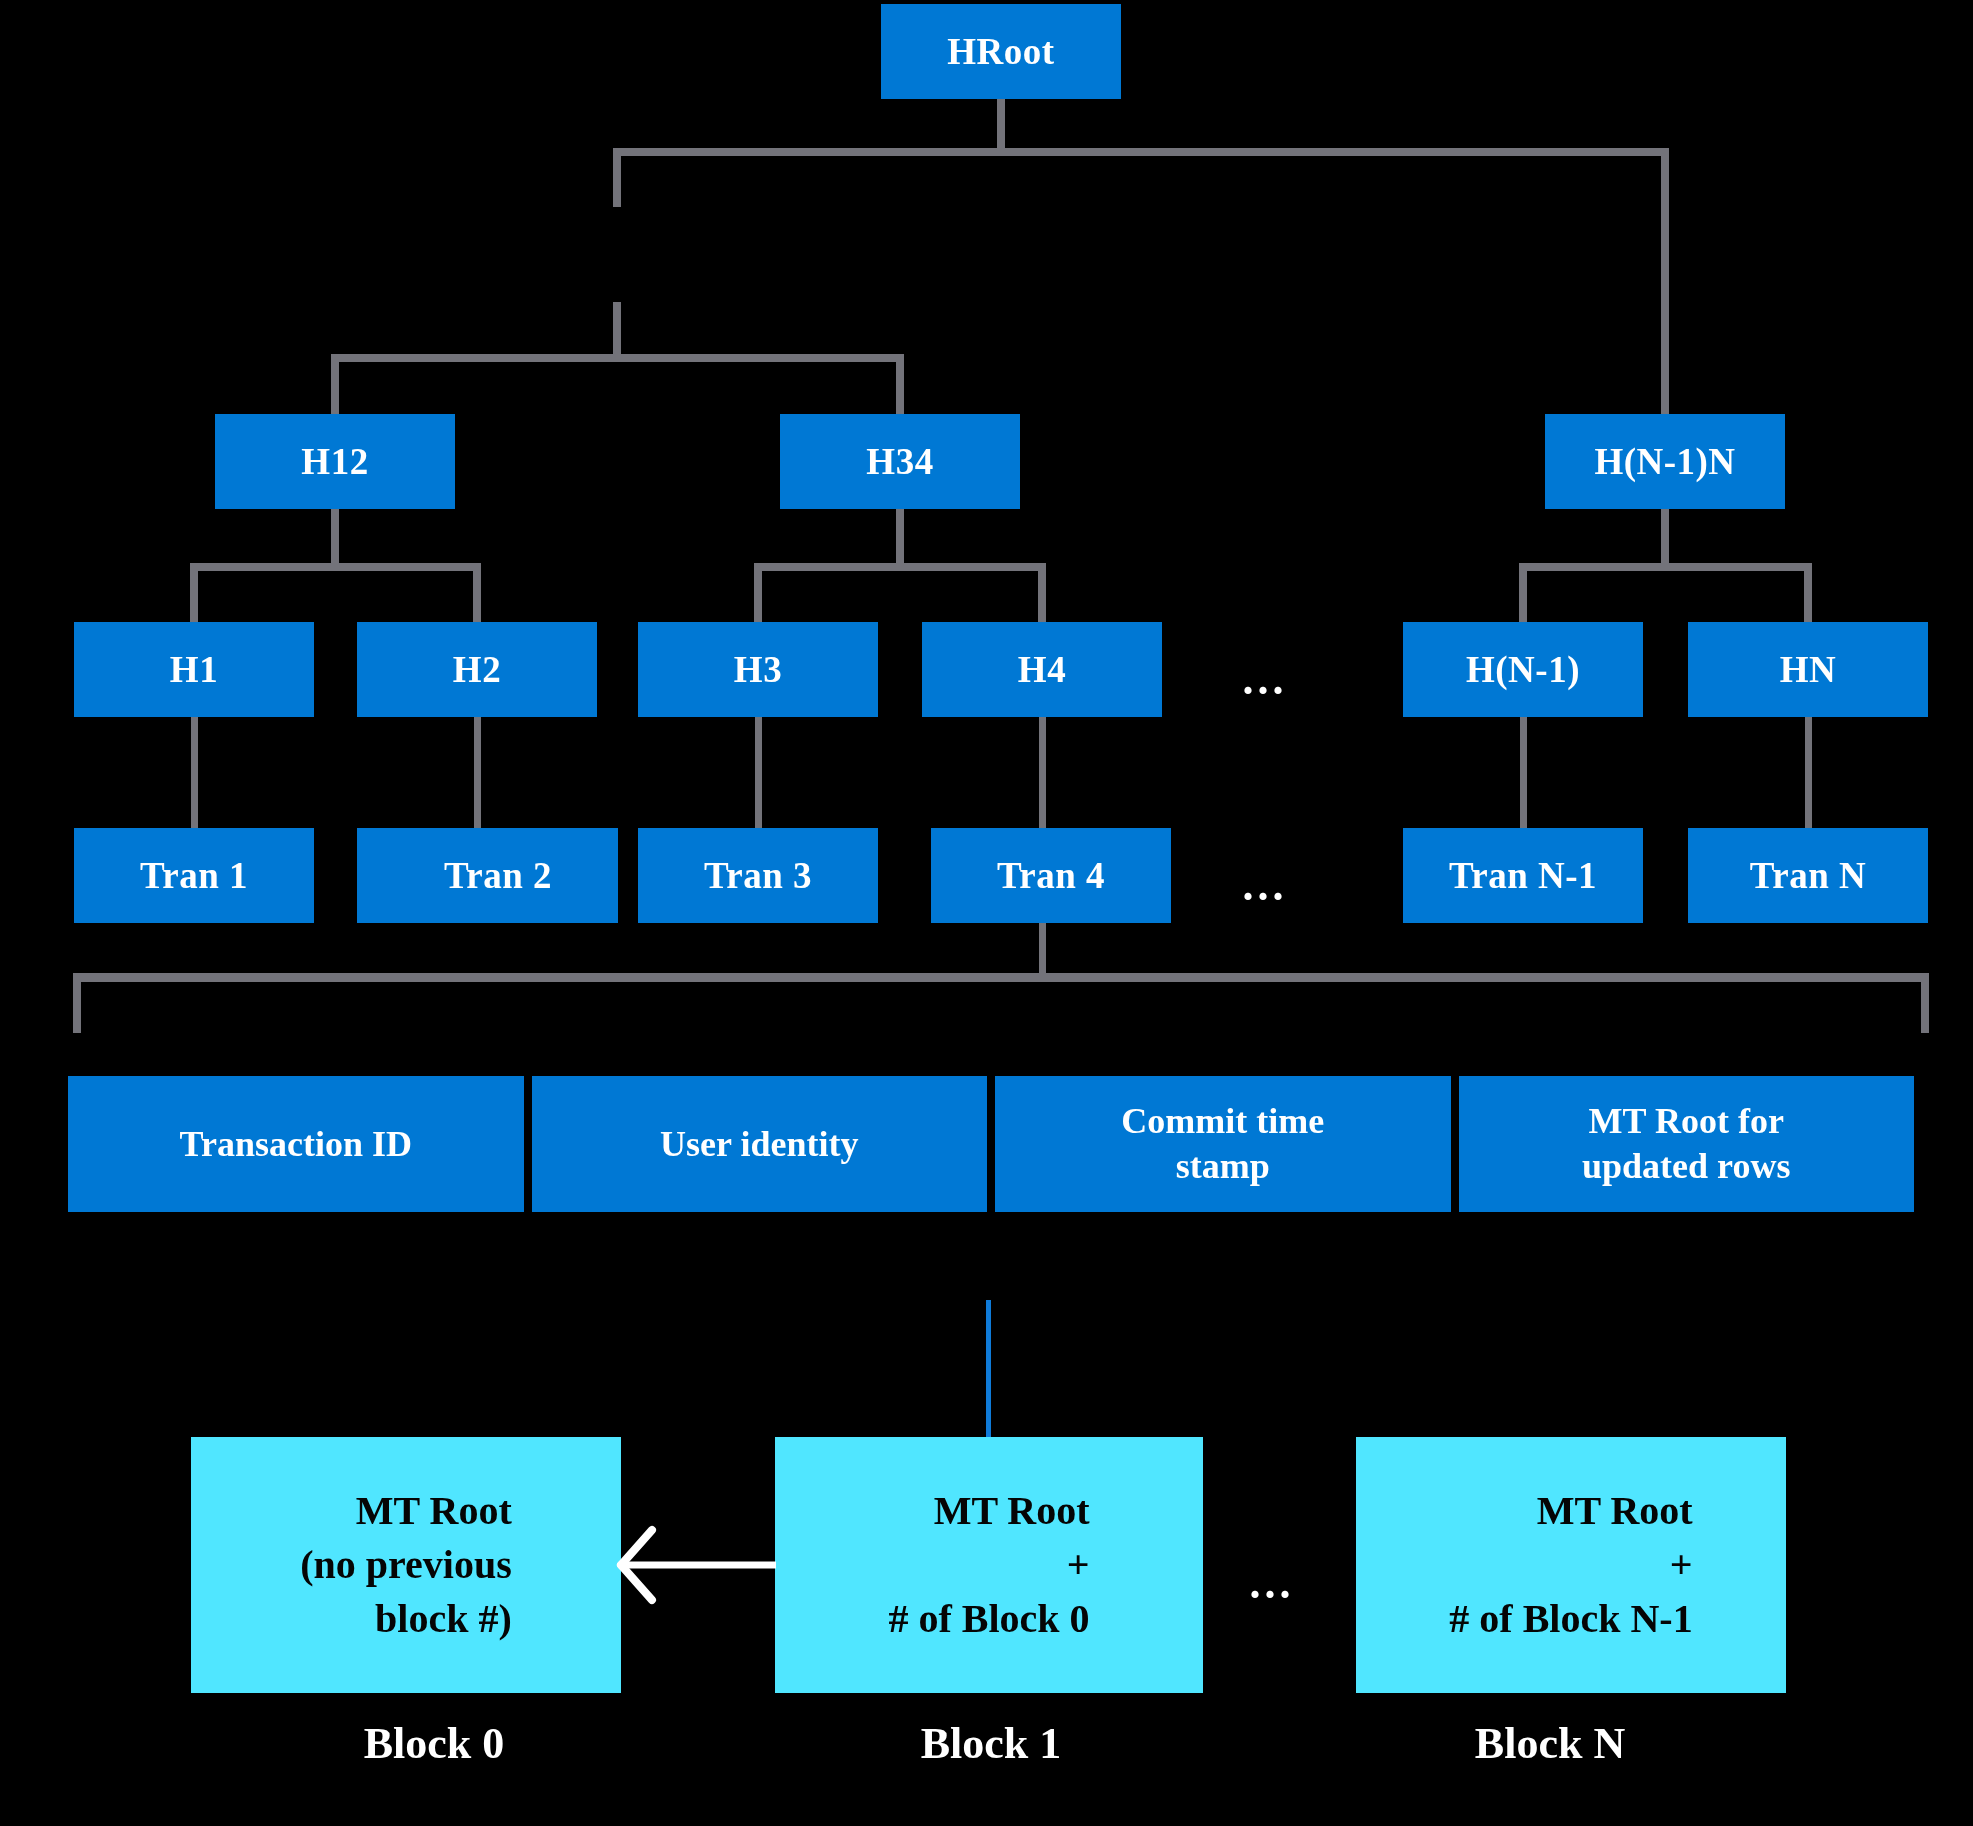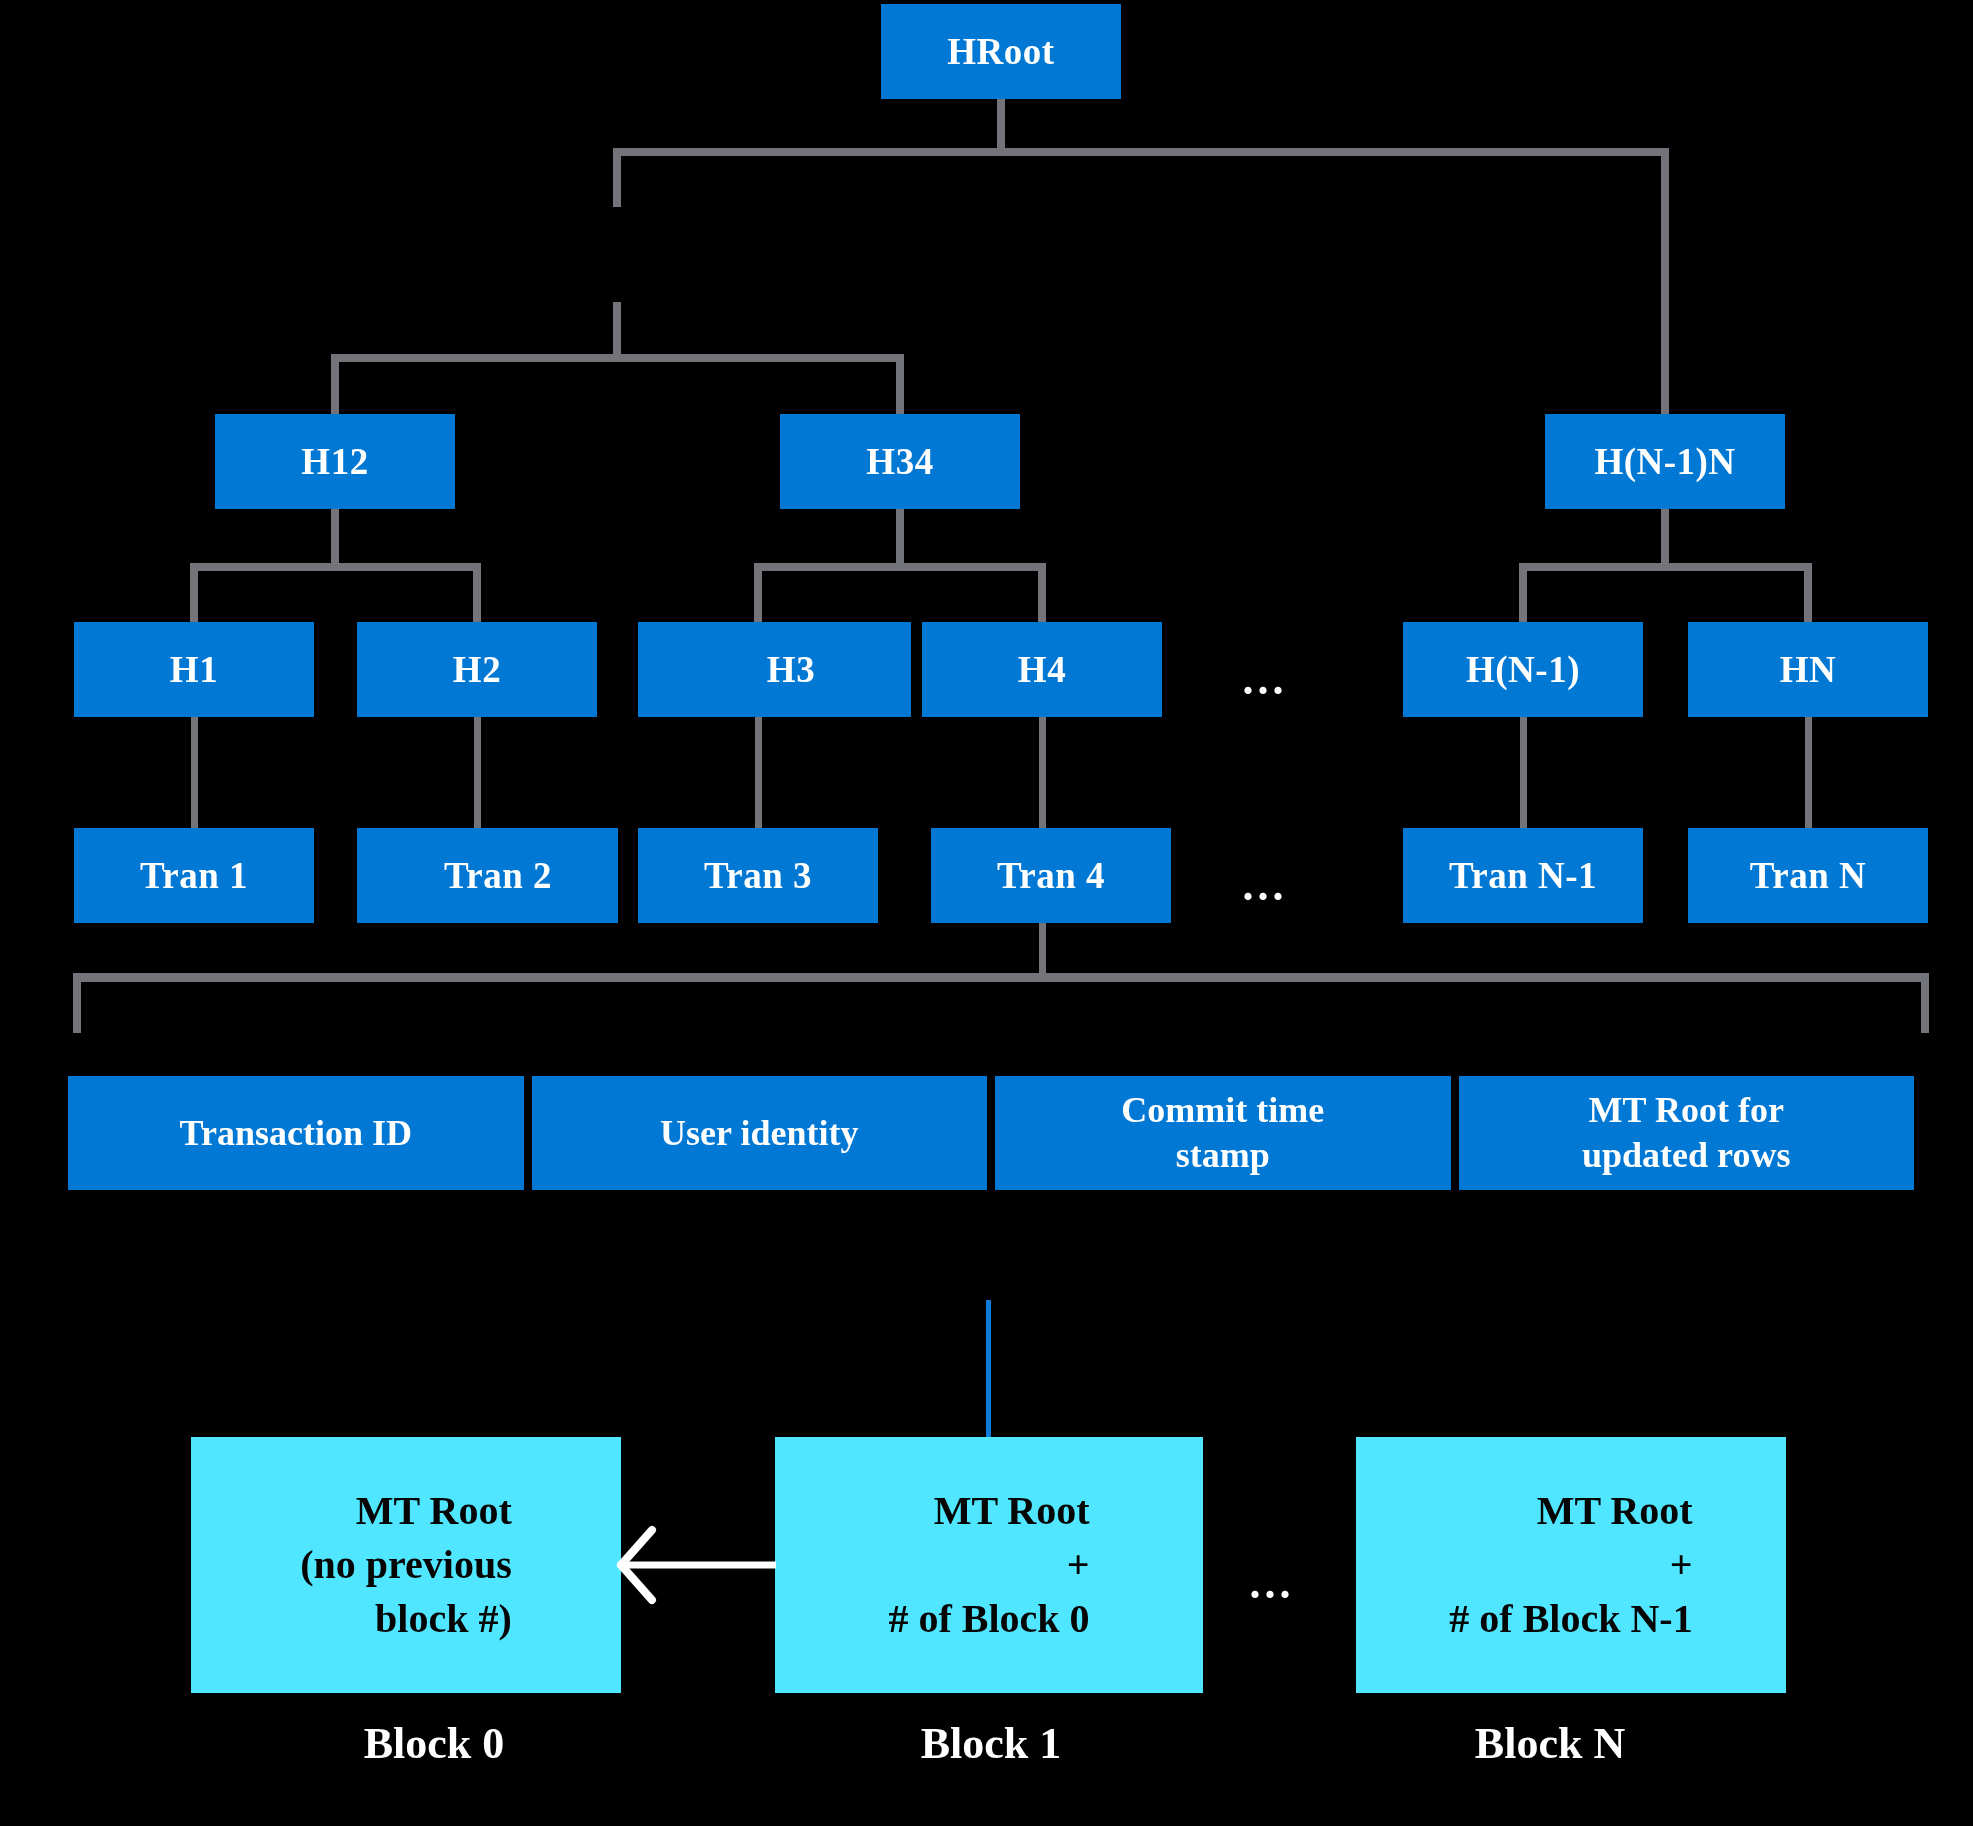--- a/index.html
+++ b/index.html
@@ -44,21 +44,21 @@
   }
   .bluelink {
     position: absolute;
     background: var(--link-blue);
   }
   .fieldrow {
     position: absolute;
     left: 68px;
     top: 1076px;
     width: 1846px;
-    height: 114px;
+    height: 136px;
     display: grid;
     grid-template-columns: repeat(4, 1fr);
     gap: 8px;
   }
   .field {
     background: var(--node-blue);
     color: var(--text-white);
     display: flex;
     align-items: center;
     justify-content: center;
@@ -167,21 +167,21 @@
   <div class="node" style="left:1545px; top:414px;">
       <span>H(N-1)N</span>
     </div>
 
   <div class="node" style="left:74px; top:622px;">
       <span>H1</span>
     </div>
   <div class="node" style="left:357px; top:622px;">
       <span>H2</span>
     </div>
-  <div class="node" style="left:638px; top:622px;padding-left:33px;">
+  <div class="node" style="left:638px; top:622px;">
       <span>H3</span>
     </div>
   <div class="node" style="left:922px; top:622px;">
       <span>H4</span>
     </div>
   <div class="node" style="left:1403px; top:622px;">
       <span>H(N-1)</span>
     </div>
   <div class="node" style="left:1688px; top:622px;">
       <span>HN</span>

